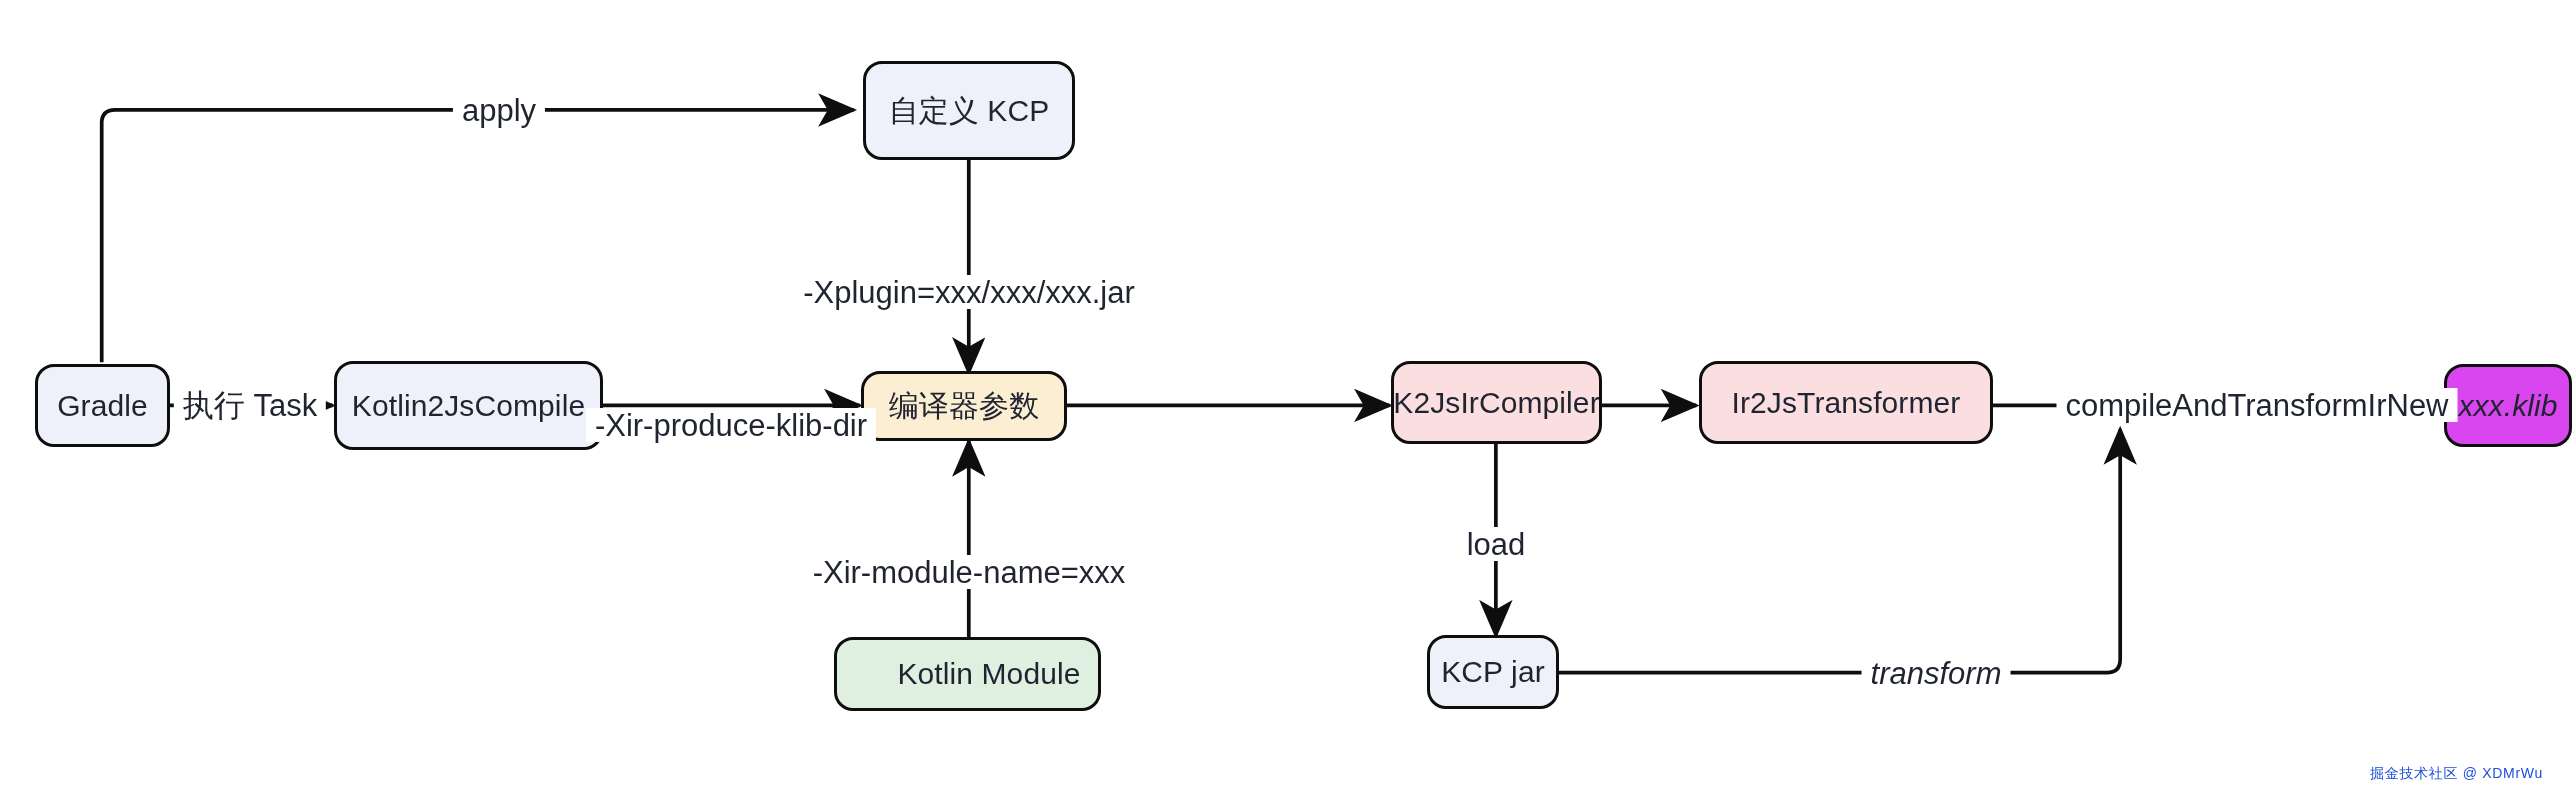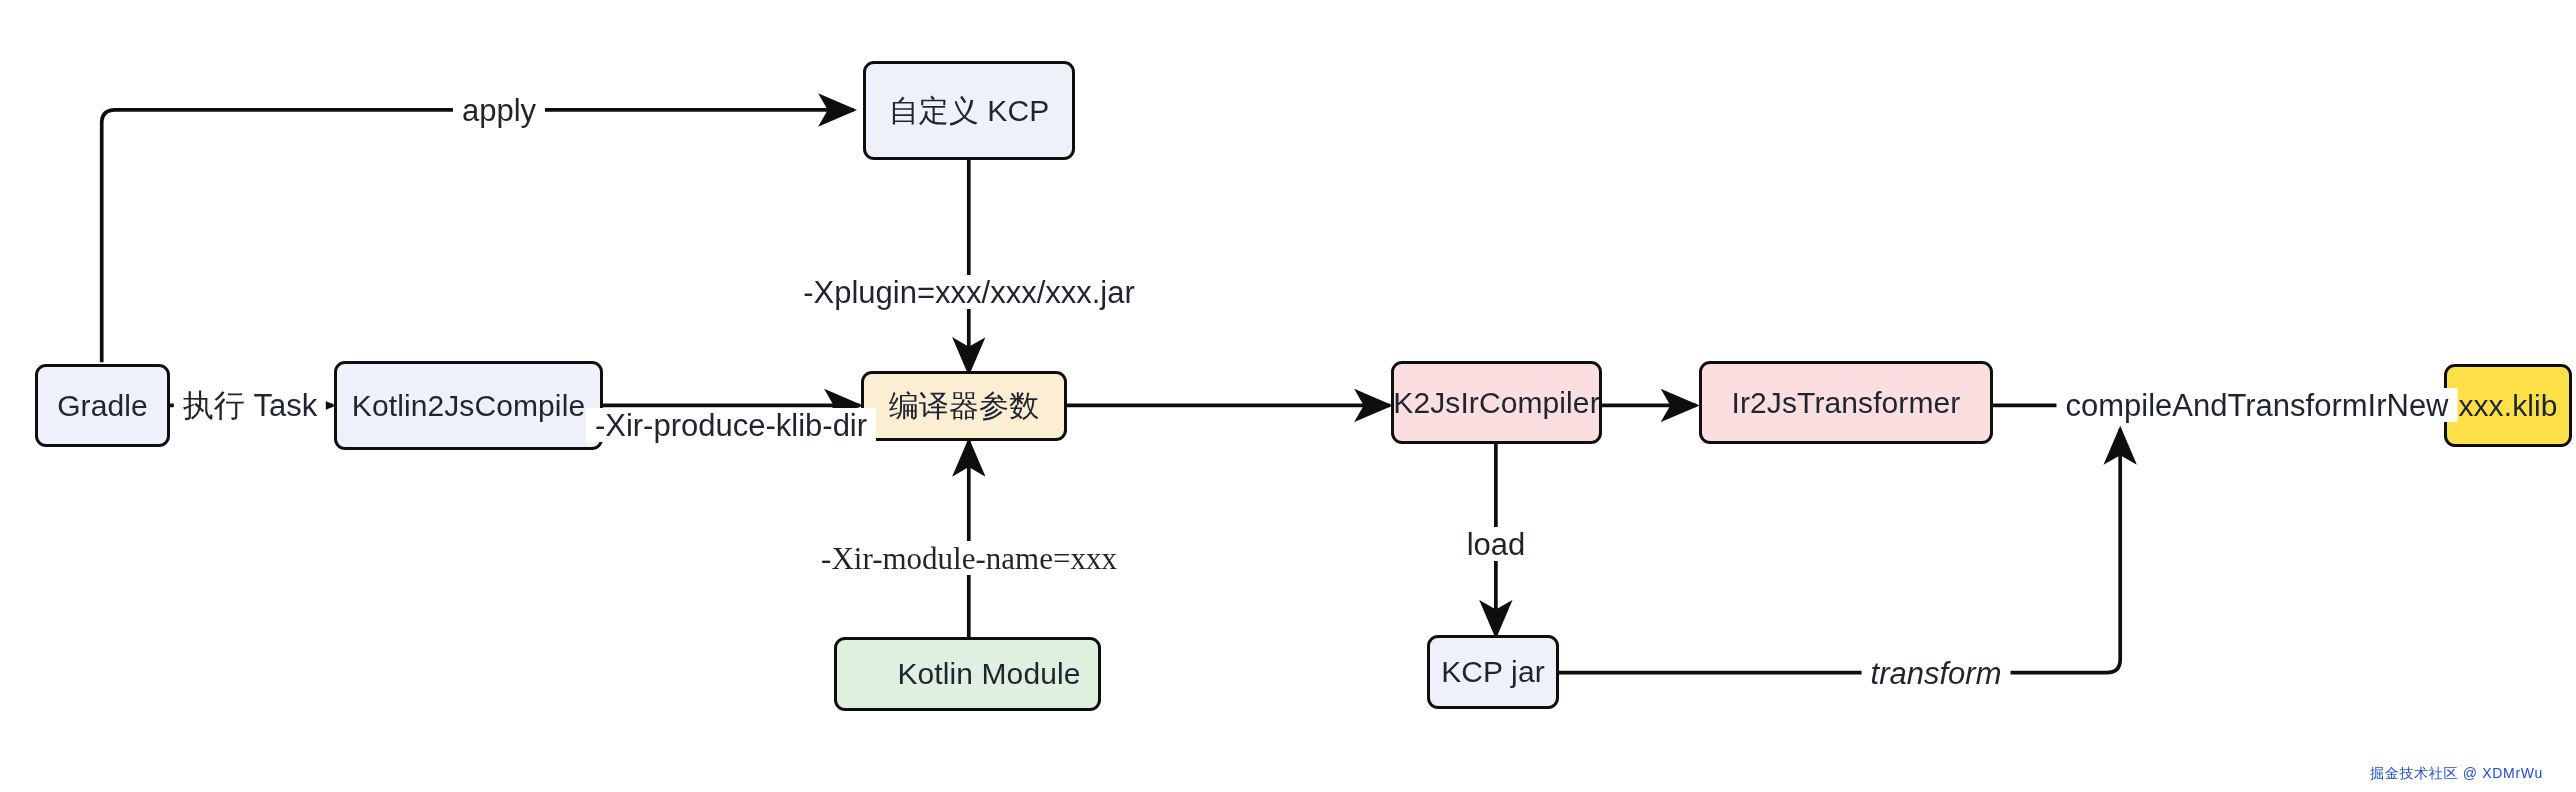--- a/index.html
+++ b/index.html
@@ -26,32 +26,32 @@
     width: 2576px;
     height: 793px;
   }
   .node {
     position: absolute;
     box-sizing: border-box;
     display: flex;
     align-items: center;
     justify-content: center;
     border: 3.7px solid #0e0e0e;
-    border-radius: 11px;
+    border-radius: 19px;
     color: #1f2430;
     font-size: 30px;
     line-height: 1.2;
     text-align: center;
     letter-spacing: 0.1px;
   }
   .node-default { background: #eef1f9; }
   .node-yellow  { background: #fbeed3; }
   .node-pink    { background: #fbdfe0; }
   .node-green   { background: #dff0e0; padding-left: 43px; }
-  .node-purple  { background: #fde047; }
+  .node-purple  { background: #d946ef; font-style: italic; }
 
   .edge-label {
     position: absolute;
     transform: translate(-50%, -50%);
     background: #ffffff;
     color: #1f2430;
     font-size: 31px;
     line-height: 1;
     white-space: nowrap;
     padding: 1.5px 9px;
@@ -136,21 +136,21 @@
   </div>
 
   <div class="edge-label" style="left:499px; top:110px;">apply</div>
 
   <div class="edge-label" style="left:250px; top:405px;">执行 Task</div>
 
   <div class="edge-label" style="left:731px; top:405px;margin-top:20px;">-Xir-produce-klib-dir</div>
 
   <div class="edge-label" style="left:969px; top:292px;">-Xplugin=xxx/xxx/xxx.jar</div>
 
-  <div class="edge-label" style="left:969px; top:558px;font-family:Liberation Serif, serif;">-Xir-module-name=xxx</div>
+  <div class="edge-label" style="left:969px; top:572px;">-Xir-module-name=xxx</div>
 
   <div class="edge-label" style="left:1496px; top:544px;">load</div>
 
   <div class="edge-label" style="left:2257px; top:405px;">compileAndTransformIrNew</div>
 
   <div class="edge-label" style="left:1936px; top:673px;font-style:italic;">transform</div>
 
   <div class="watermark">掘金技术社区 @ XDMrWu</div>
 
 </div>

